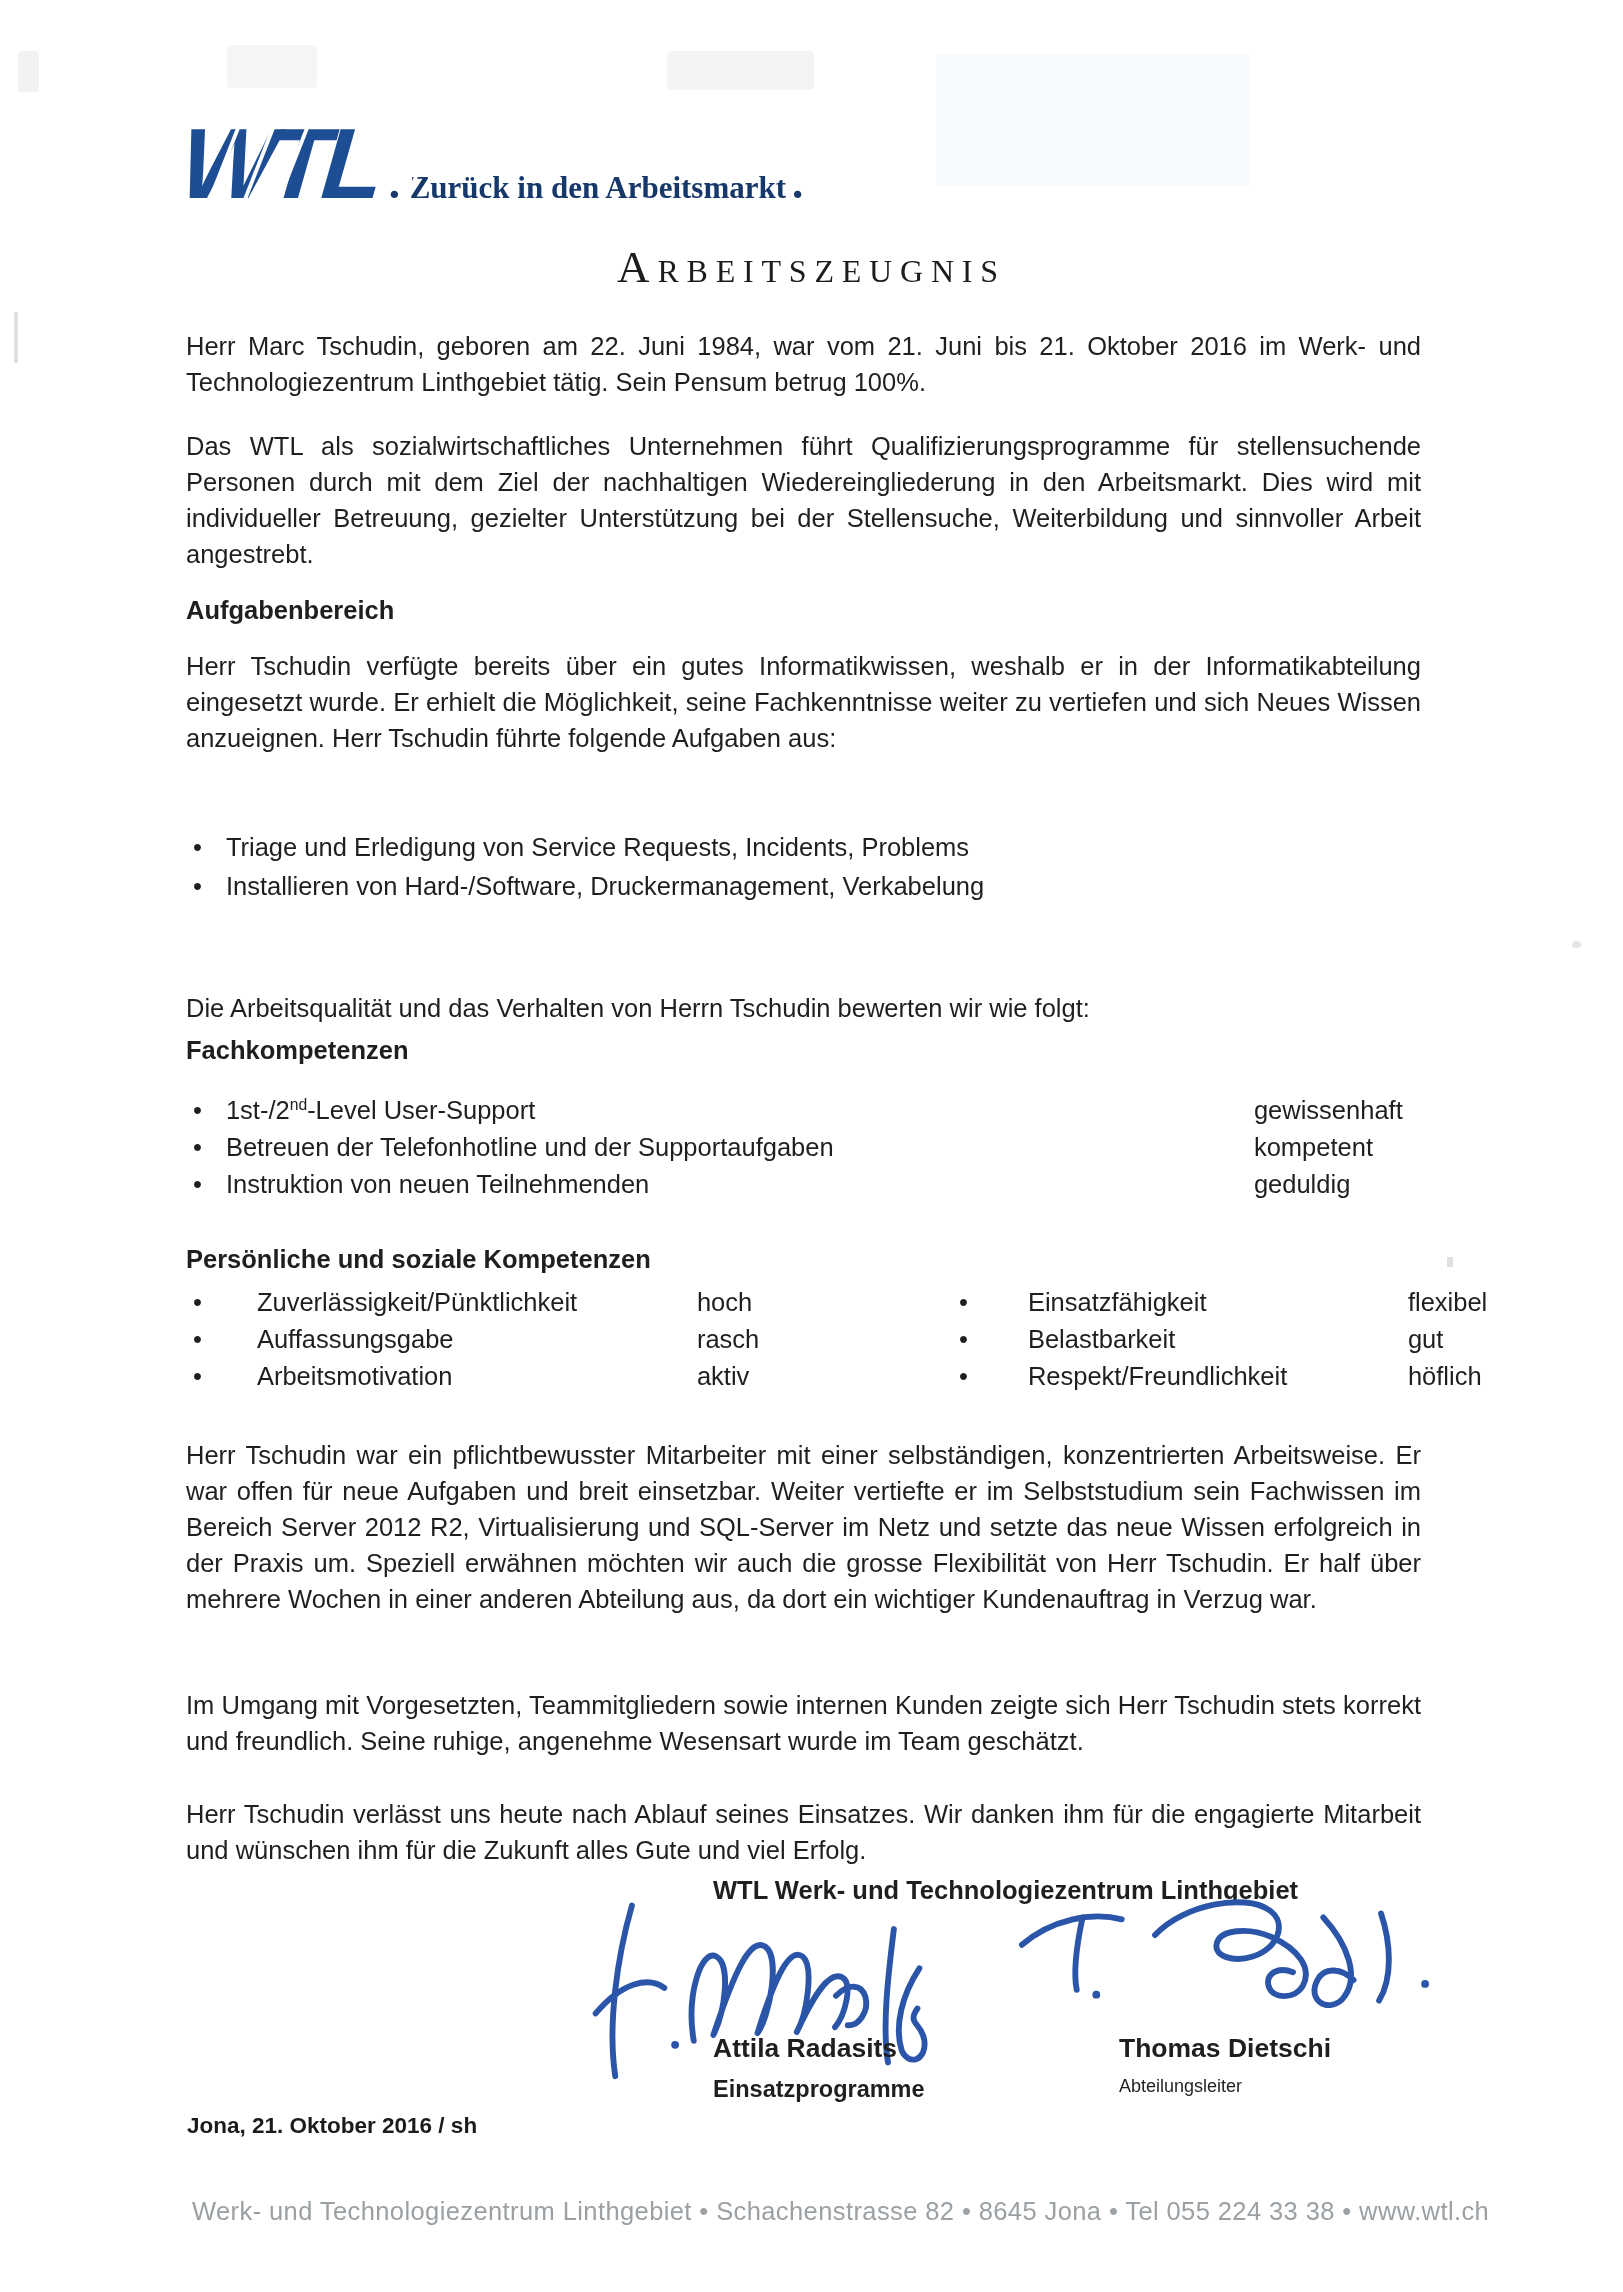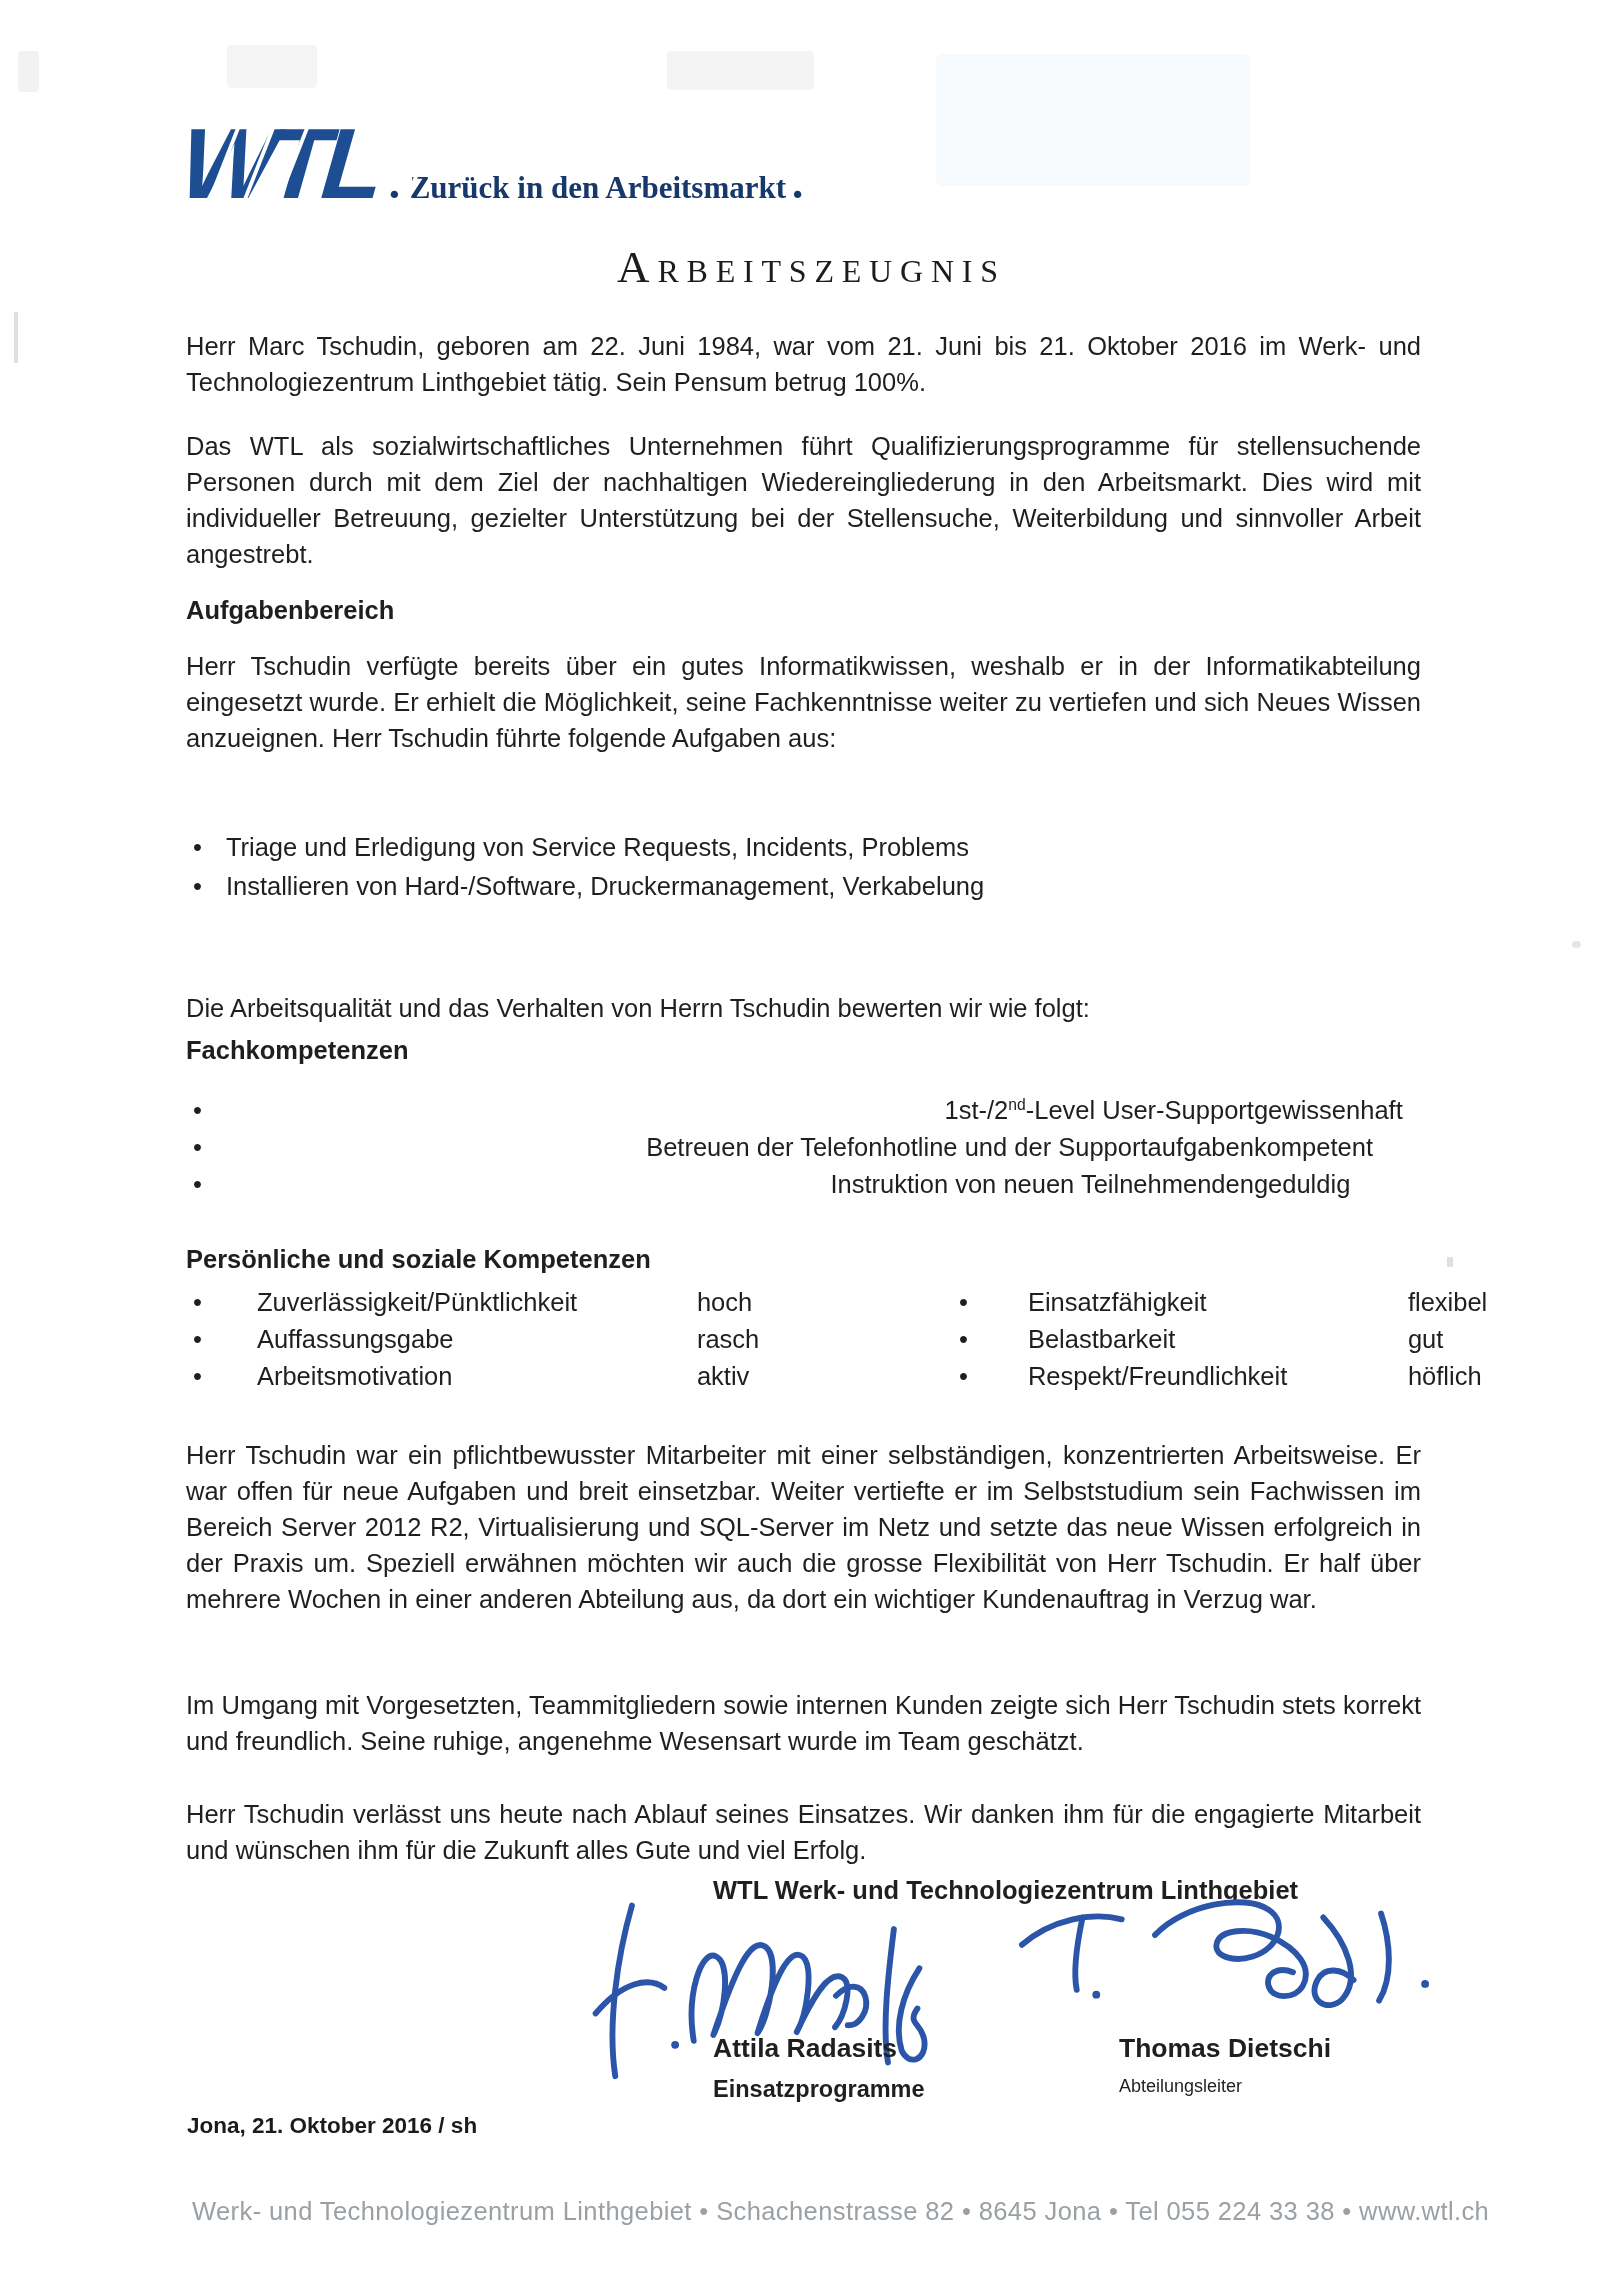--- a/index.html
+++ b/index.html
@@ -41,21 +41,21 @@
   .just { text-align:justify;margin-top:20px; }
   .heading { font-weight:700; }
 
   
   .task-row { display:flex; line-height:39px; }
   .fach-row { display:flex; line-height:37px; }
   .soz-row  { display:flex; line-height:37px;gap:31px; }
   .dotc { width:33px; margin-left:6.9px; flex:0 0 auto; }
   .dotc::before { content:"•"; font-size:25.5px; }
   .task-text { flex:1; }
-  .fach-label { width:1028px; flex:0 0 auto;text-align:right; }
+  .fach-label { width:1028px; flex:0 0 auto; }
   .fach-rating { flex:1; }
   .soz-label-l { width:409px; flex:0 0 auto; }
   .soz-rating-l { width:231px; flex:0 0 auto; }
   .dotr { width:38px; flex:0 0 auto; }
   .dotr::before { content:"•"; font-size:25.5px; }
   .soz-label-r { width:349px; flex:0 0 auto; }
   .soz-rating-r { flex:1; }
   sup.ord { font-size:15.7px; line-height:0; vertical-align:super; }
 
   

